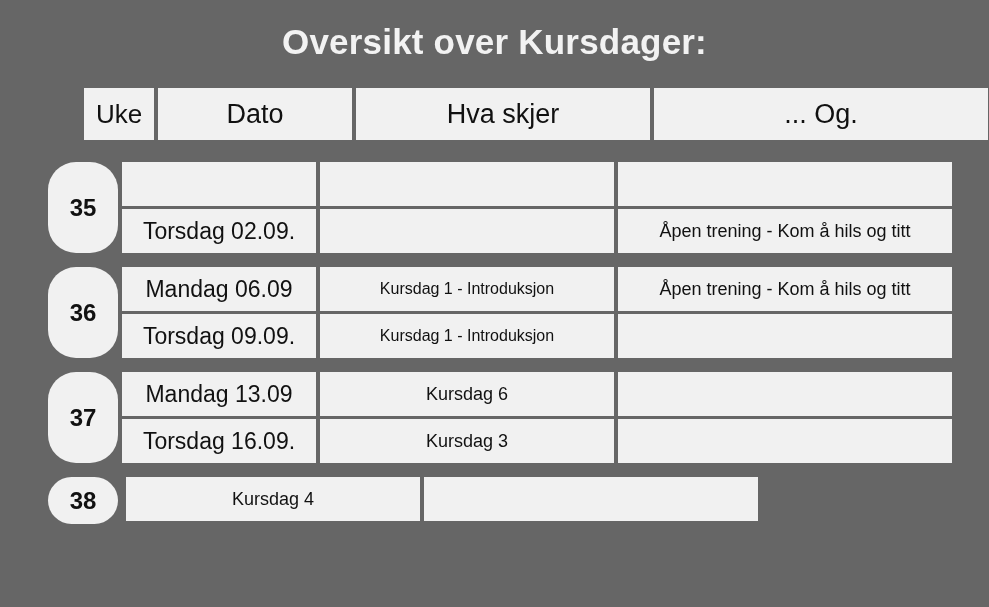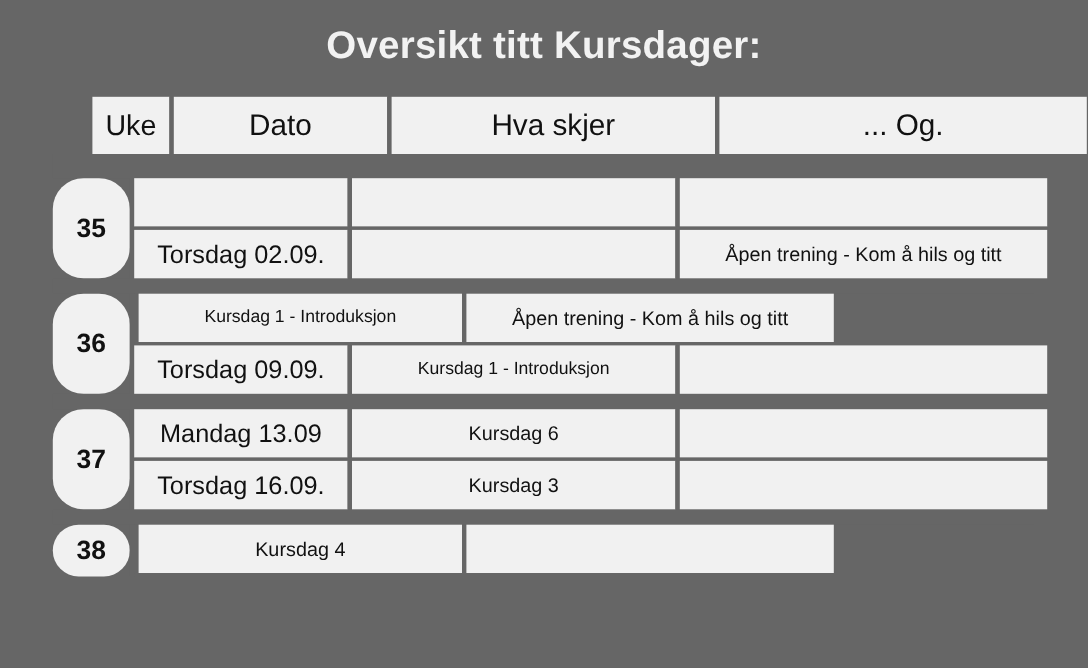--- a/index.html
+++ b/index.html
@@ -128,21 +128,21 @@
   .txt-dato { font-size: 23px; }
   .txt-hva-lg { font-size: 16px; }
   .txt-hva-sm { font-size: 18px; }
   .txt-og { font-size: 18px; }
 </style>
 </head>
 <body>
 
 <div class="page">
 
-  <div class="page-title">Oversikt titt Kursdager:</div>
+  <div class="page-title">Oversikt over Kursdager:</div>
 
   <div class="schedule">
 
     <div class="row header-row">
       <div class="cell c-uke">Uke</div>
       <div class="gut-v"></div>
       <div class="cell c-dato">Dato</div>
       <div class="gut-v"></div>
       <div class="cell c-hva">Hva skjer</div>
       <div class="gut-v"></div>
@@ -173,20 +173,21 @@
       </div>
     </div>
 
     <div class="gap-group"></div>
 
     <div class="week-group">
       <div class="week-num">36</div>
       <div class="gut-v"></div>
       <div class="week-rows">
         <div class="data-row">
+          <div class="cell c-dato txt-dato">Mandag 06.09</div>
           <div class="gut-v"></div>
           <div class="cell c-hva txt-hva-lg">Kursdag 1 - Introduksjon</div>
           <div class="gut-v"></div>
           <div class="cell c-og txt-og">Åpen trening - Kom å hils og titt</div>
         </div>
         <div class="row-div"></div>
         <div class="data-row">
           <div class="cell c-dato txt-dato">Torsdag 09.09.</div>
           <div class="gut-v"></div>
           <div class="cell c-hva txt-hva-lg">Kursdag 1 - Introduksjon</div>

